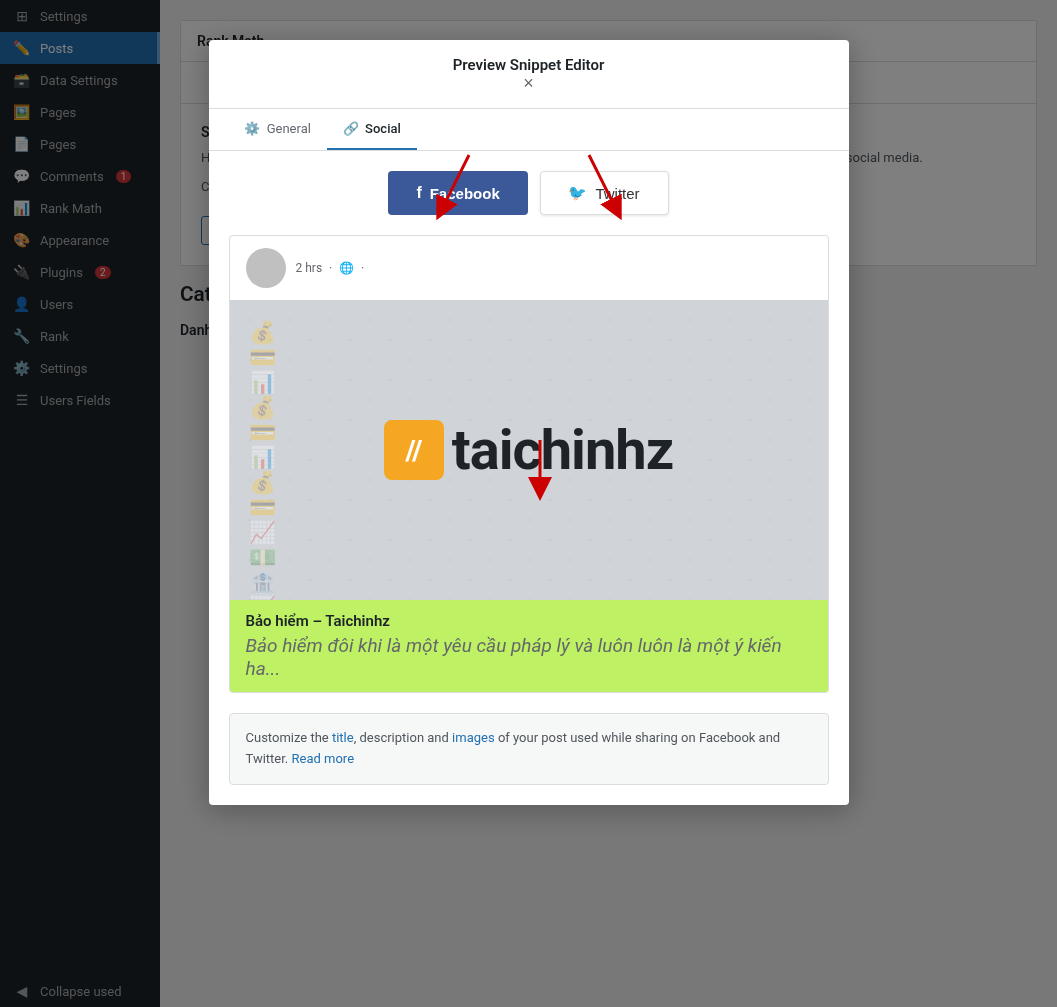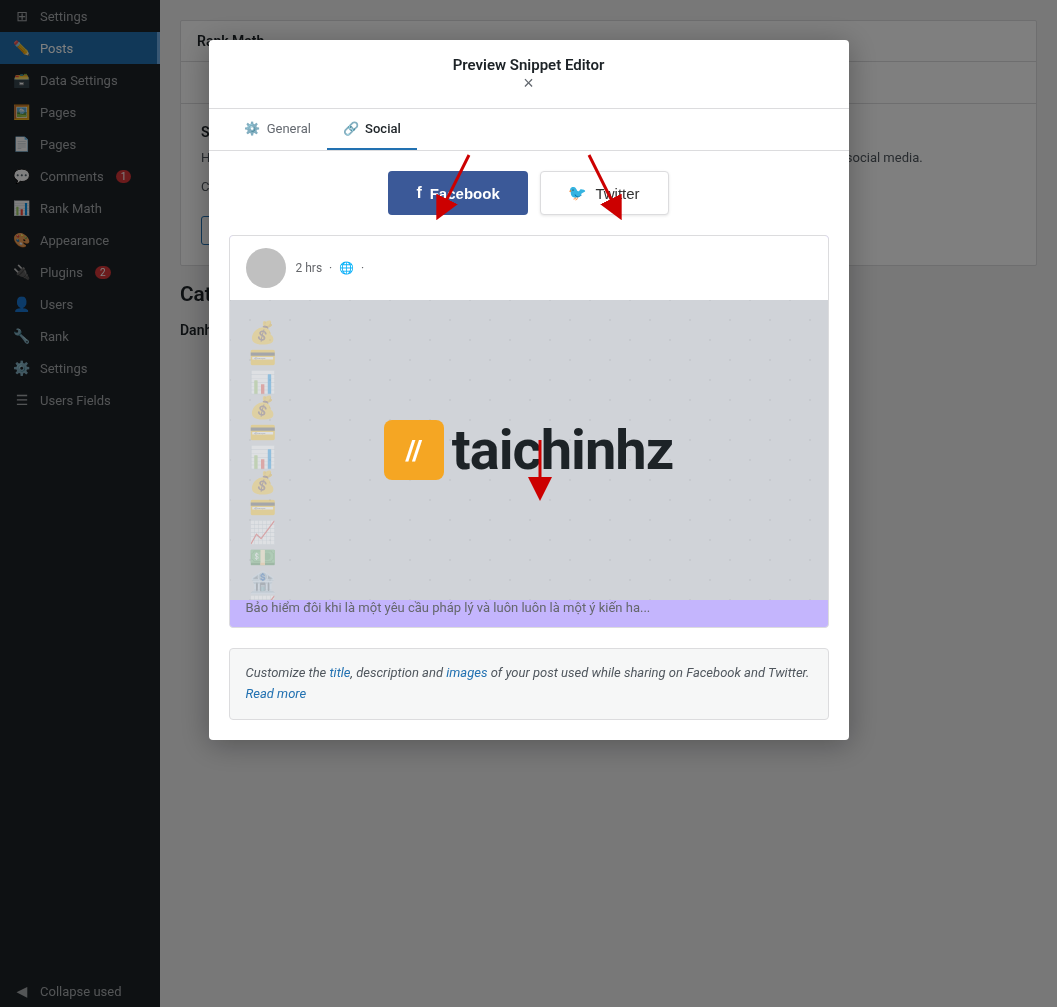--- a/index.html
+++ b/index.html
@@ -203,21 +203,21 @@
       gap: 8px;
       box-shadow: 0 1px 3px rgba(0,0,0,0.1);
     }
 
     
     .fb-preview {
       margin: 0 20px 20px;
       border: 1px solid #dcdcde;
       border-radius: 4px;
       overflow: hidden;
-      background: #c4b5fd;
+      background: #bef264;
     }
     .fb-post-header {
       display: flex;
       align-items: center;
       gap: 10px;
       padding: 12px 16px;
       background: #fff;
     }
     .fb-avatar {
       width: 40px;
@@ -283,35 +283,35 @@
       letter-spacing: -1px;
     }
     .fb-post-title {
       padding: 12px 16px 4px;
       font-size: 15px;
       font-weight: 600;
       color: #1d2327;
     }
     .fb-post-desc {
       padding: 0 16px 12px;
-      font-size: 13px;
+      font-size: 19px;
       color: #65676b;
+      font-style: italic;
     }
 
     
     .bottom-info {
       margin: 0 20px 20px;
       background: #f6f7f7;
       border: 1px solid #dcdcde;
       border-radius: 4px;
       padding: 14px 16px;
       font-size: 13px;
       color: #50575e;
       line-height: 1.6;
-      font-style: italic;
     }
     .bottom-info a { color: #2271b1; text-decoration: none; }
   </style>
 </head>
 <body>
 
 <nav class="sidebar">
   <div class="sidebar-item">
     <span class="sidebar-icon">⊞</span>
     <span>Settings</span>
@@ -479,20 +479,21 @@
             <svg width="80" height="80" style="position:absolute;top:60%;left:52%;transform:translate(-50%,-50%);z-index:10;">
               <defs>
                 <marker id="arrowhead2" markerWidth="8" markerHeight="8" refX="6" refY="4" orient="auto">
                   <polygon points="0 0, 8 4, 0 8" fill="#cc0000"></polygon>
                 </marker>
               </defs>
               <line x1="40" y1="0" x2="40" y2="55" stroke="#cc0000" stroke-width="3" marker-end="url(#arrowhead2)"></line>
             </svg>
           </div>
         </div>
+        <div class="fb-post-title">Bảo hiểm – Taichinhz</div>
         <div class="fb-post-desc">Bảo hiểm đôi khi là một yêu cầu pháp lý và luôn luôn là một ý kiến ha...</div>
       </div>
 
       <div class="bottom-info">
         <span>Customize the </span><a href="#">title</a><span>, description and </span><a href="#">images</a><span> of your post used while sharing on Facebook and Twitter. </span><a href="#">Read more</a>
       </div>
     </div>
   </div>
 </div>
 

